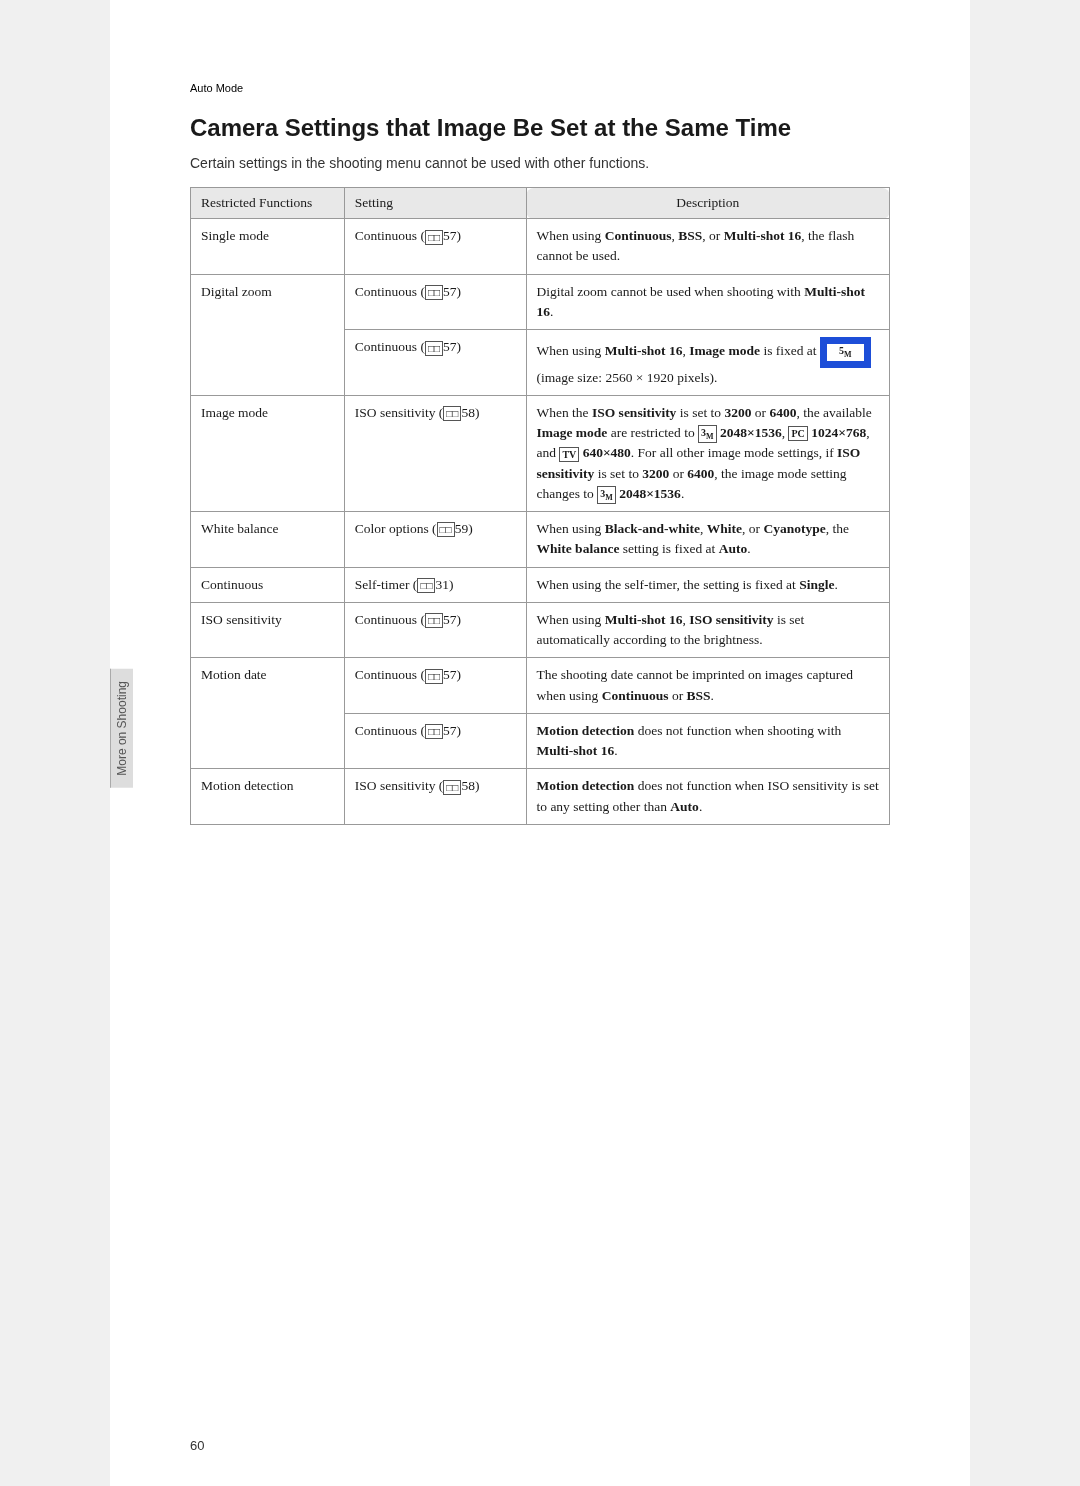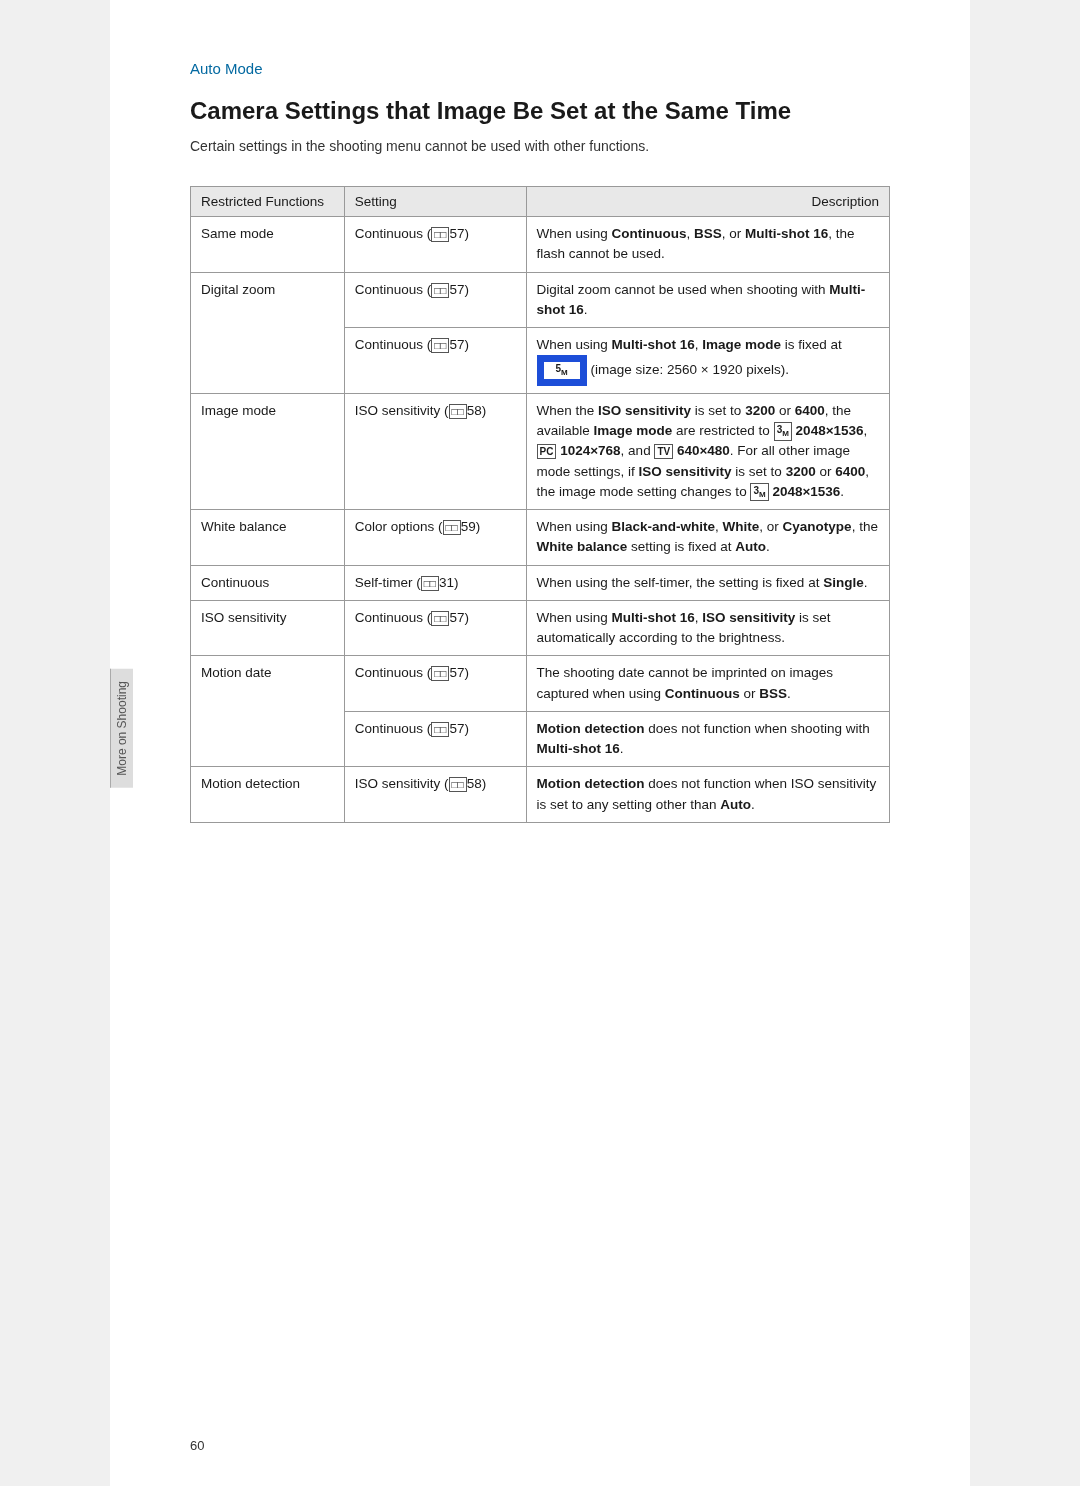--- a/index.html
+++ b/index.html
@@ -13,59 +13,62 @@
     }
     .page {
       background: #ffffff;
       width: 860px;
       margin: 0 auto;
       padding: 60px 80px 80px 80px;
       min-height: 1486px;
       position: relative;
     }
     .auto-mode-label {
-      font-size: 15px;
-      color: #0369a1;
+      font-size: 11px;
+      color: #000000;
       margin-bottom: 18px;
+      margin-top: 22px;
     }
     .page-title {
       font-size: 24px;
       font-weight: bold;
       margin-bottom: 12px;
       line-height: 1.3;
     }
     .subtitle {
       font-size: 14px;
       color: #333;
-      margin-bottom: 32px;
+      margin-bottom: 16px;
     }
     table {
       width: 100%;
       border-collapse: collapse;
       font-size: 13.5px;
+      font-family: Liberation Serif, serif;
     }
     table thead tr {
       background: #e8e8e8;
     }
     table th {
       border: 1px solid #999;
       padding: 7px 10px;
       font-weight: normal;
       text-align: left;
     }
     table th:first-child {
       width: 22%;
     }
     table th:nth-child(2) {
       width: 26%;
       text-align: left;
     }
     table th:nth-child(3) {
       width: 52%;
-      text-align: right;
+      text-align: center;
+      border-radius: 8px;
     }
     table td {
       border: 1px solid #999;
       padding: 7px 10px;
       vertical-align: top;
       line-height: 1.5;
     }
     table td:first-child {
       font-size: 13.5px;
     }
@@ -105,21 +108,21 @@
   <table>
     <thead>
       <tr>
         <th>Restricted Functions</th>
         <th>Setting</th>
         <th>Description</th>
       </tr>
     </thead>
     <tbody id="table-body">
     <tr>
-          <td>Same mode</td>
+          <td>Single mode</td>
           <td>Continuous (<span style="display:inline-block;border:1px solid #555;padding:0 2px;font-size:10px;line-height:1.3;vertical-align:middle;">□□</span>57)</td>
           <td>When using <strong>Continuous</strong>, <strong>BSS</strong>, or <strong>Multi-shot 16</strong>, the flash cannot be used.</td>
         </tr>
         <tr>
           <td rowspan="2">Digital zoom</td>
           <td>Continuous (<span style="display:inline-block;border:1px solid #555;padding:0 2px;font-size:10px;line-height:1.3;vertical-align:middle;">□□</span>57)</td>
           <td>Digital zoom cannot be used when shooting with <strong>Multi-shot 16</strong>.</td>
         </tr>
         <tr>
           <td>Continuous (<span style="display:inline-block;border:1px solid #555;padding:0 2px;font-size:10px;line-height:1.3;vertical-align:middle;">□□</span>57)</td>

